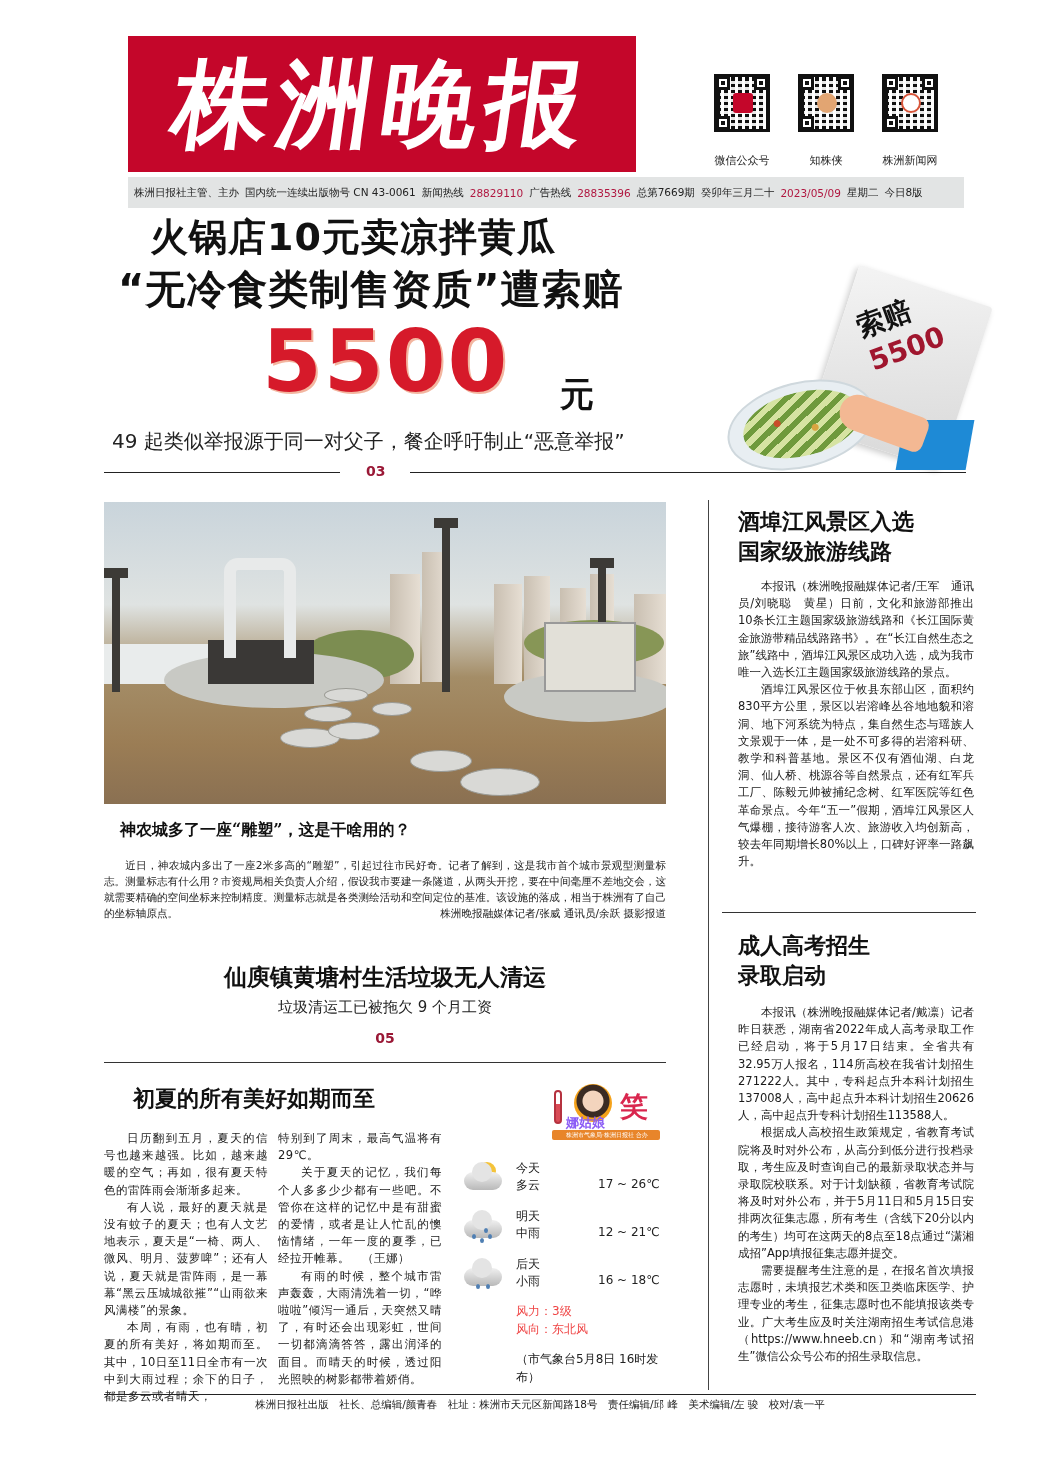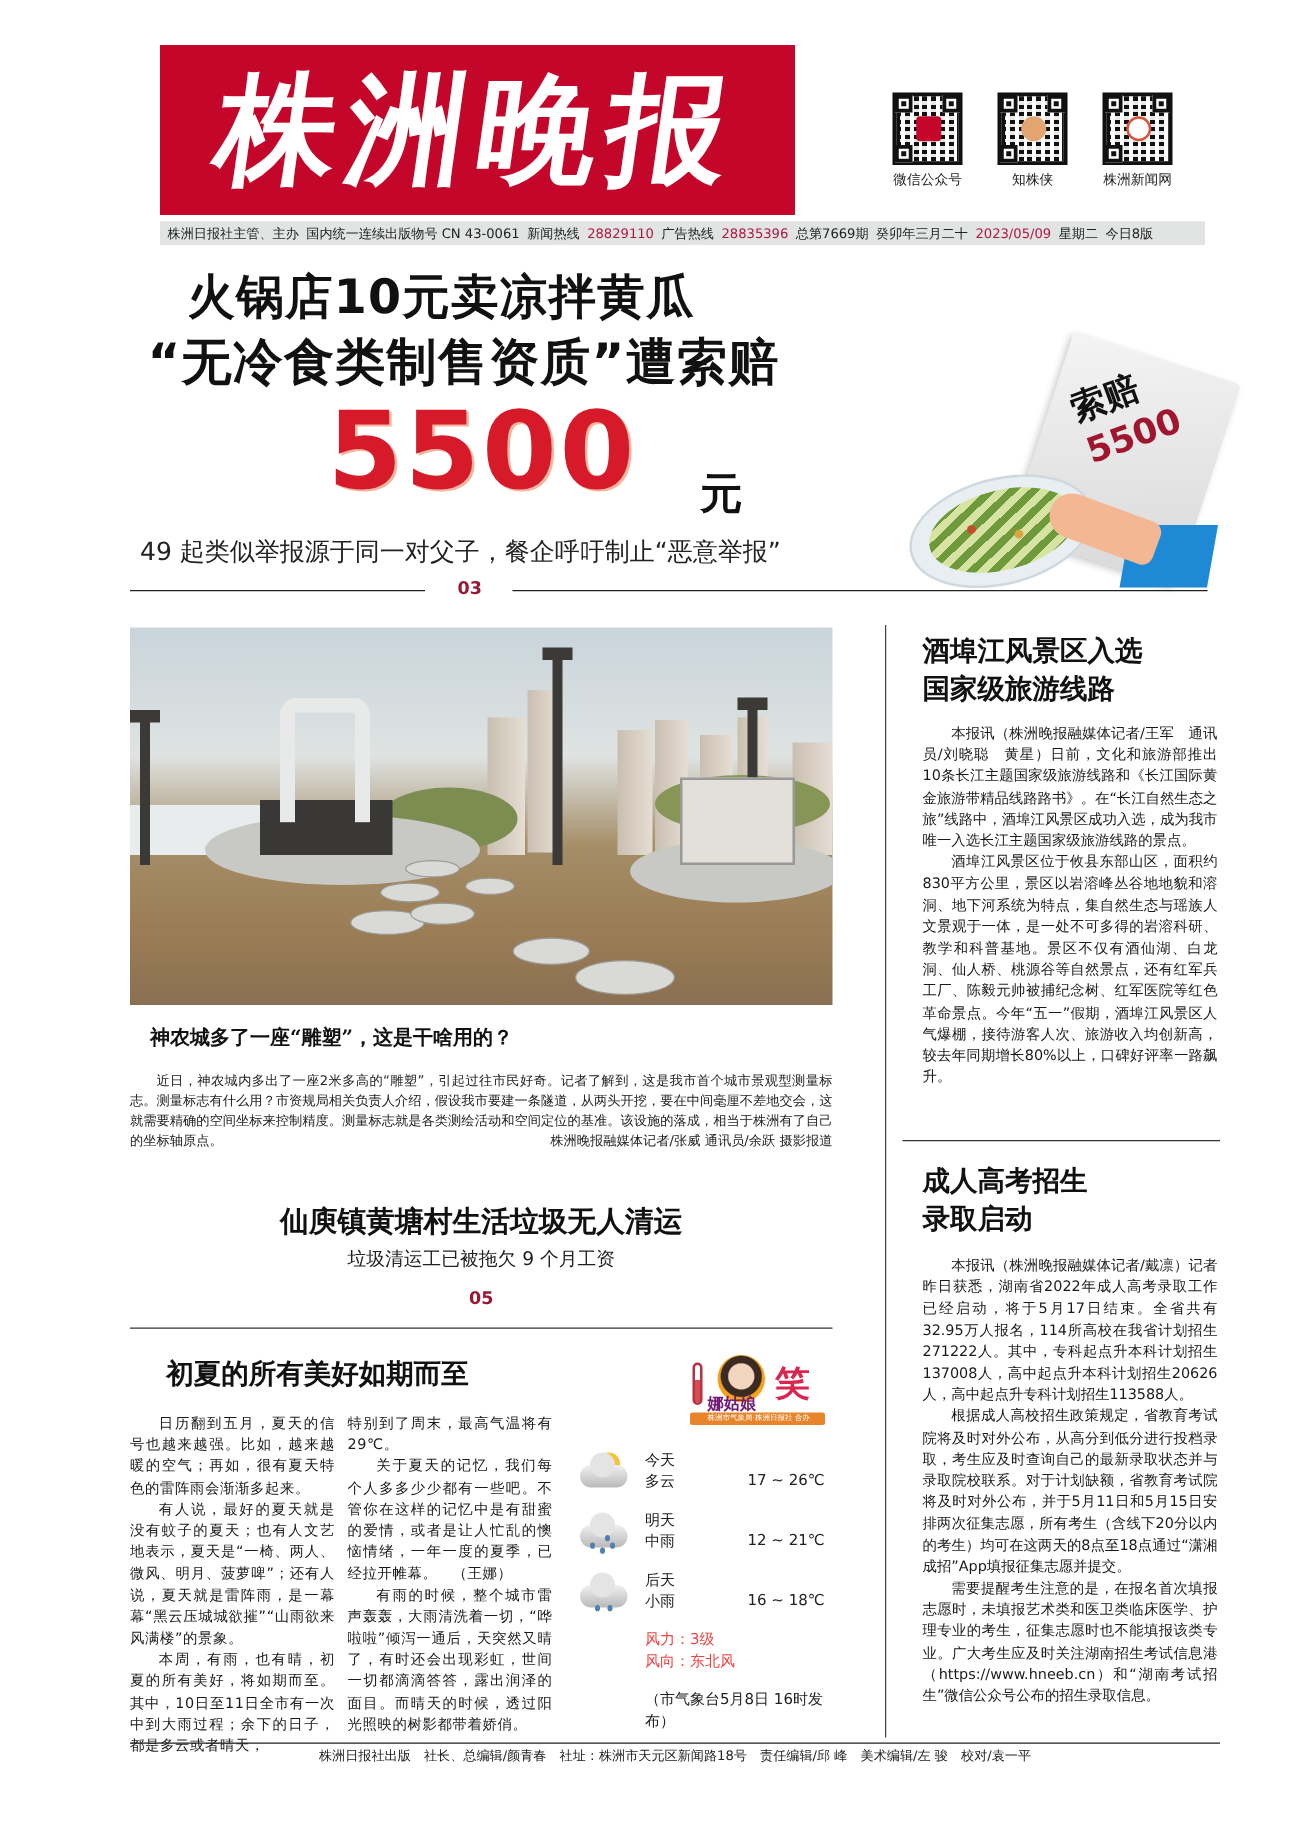--- a/index.html
+++ b/index.html
@@ -13,24 +13,24 @@
 
   .qr-group { top: 74px; display: flex; flex-direction: column; align-items: center; width: 76px; }
   .qr { width: 56px; height: 58px; background:
       repeating-linear-gradient(90deg, #111 0 4px, #fff 4px 7px),
       #fff; position: relative; border: 3px solid #111; }
   .qr::before { content: ""; position: absolute; inset: 3px; background:
       repeating-linear-gradient(0deg, rgba(255,255,255,0.9) 0 3px, transparent 3px 6px); }
   .qr .qr-logo { position: absolute; left: 16px; top: 16px; width: 20px; height: 20px; border-radius: 3px; z-index: 2; }
   .qr-corner { position: absolute; width: 14px; height: 14px; border: 3px solid #111; background: #fff; z-index: 3; }
   .qr-corner::after { content: ""; position: absolute; left: 2px; top: 2px; width: 4px; height: 4px; background: #111; }
-  .qr-label { font-size: 11px; color: #222; margin-top: 4px; white-space: nowrap; }
-
-  
-  .infobar { left: 128px; top: 177px; width: 836px; height: 19px; background: #e2e4e4; font-size: 10.5px; display: flex; align-items: center; padding-left: 6px; white-space: nowrap; gap: 6px; color: #222; }
+  .qr-label { font-size: 11px; color: #222; margin-top: 21px; white-space: nowrap; }
+
+  
+  .infobar { left: 128px; top: 177px; width: 836px; height: 31px; background: #e2e4e4; font-size: 10.5px; display: flex; align-items: center; padding-left: 6px; white-space: nowrap; gap: 6px; color: #222; }
   .infobar .red { color: #b01740; }
 
   
   .hl1 { left: 150px; top: 212px; width: 600px; font-family: "DejaVu Sans", sans-serif; font-weight: bold; font-size: 38px; letter-spacing: 1px; }
   .hl2 { left: 118px; top: 262px; width: 660px; font-family: "DejaVu Sans", sans-serif; font-weight: bold; font-size: 40px; letter-spacing: 1px; }
   .big-num { left: 262px; top: 318px; font-family: "DejaVu Sans", sans-serif; font-weight: bold; font-size: 86px; color: #d61a2a; letter-spacing: 2px; line-height: 1; text-shadow: 2px 2px 0 #f3b6a0; }
   .big-unit { left: 560px; top: 372px; font-weight: bold; font-size: 34px; }
   .sub1 { left: 112px; top: 428px; font-size: 20px; color: #222; white-space: nowrap; }
 
   .pageref-line { height: 1px; background: #222; }
@@ -67,21 +67,21 @@
   .mid-ref { left: 104px; top: 1028px; width: 562px; text-align: center; }
 
   .sep { height: 1px; background: #333; }
 
   
   .w-title { left: 104px; top: 1084px; width: 300px; text-align: center; font-family: "DejaVu Serif", serif; font-weight: bold; font-size: 22px; }
   .w-logo { left: 552px; top: 1084px; width: 112px; height: 58px; }
   .w-logo .face { position: absolute; left: 22px; top: 0; width: 38px; height: 38px; border-radius: 50%; background: radial-gradient(circle at 50% 45%, #f3d4bd 0 10px, #3a2a22 11px 16px, #f5a21a 17px); }
   .w-logo .therm { position: absolute; left: 2px; top: 6px; width: 8px; height: 34px; border-radius: 4px; border: 2px solid #b5323f; background: linear-gradient(0deg, #d94b56 60%, #fff 60%); }
   .w-logo .char { position: absolute; left: 68px; top: 4px; font-size: 28px; font-weight: bold; color: #d9264e; }
-  .w-logo .name { position: absolute; left: 14px; top: 30px; font-size: 13px; font-weight: bold; color: #701a75; }
+  .w-logo .name { position: absolute; left: 14px; top: 30px; font-size: 13px; font-weight: bold; color: #8b5cf6; }
   .w-logo .band { position: absolute; left: 0; top: 46px; width: 108px; height: 10px; background: #e8852a; border-radius: 2px; font-size: 6px; color: #fff; line-height: 10px; padding-left: 14px; white-space: nowrap; overflow: hidden; }
 
   .col-text { font-size: 11.5px; line-height: 17.2px; color: #1a1a1a; text-align: justify; }
   .col-text p { text-indent: 2em; }
   .wcol1 { left: 104px; top: 1130px; width: 164px; letter-spacing: 0.5px; }
   .wcol2 { left: 278px; top: 1130px; width: 164px; letter-spacing: 0.5px; }
 
   .forecast { left: 458px; top: 1160px; width: 220px; }
   .fc-row { position: relative; height: 48px; }
   .fc-icon { position: absolute; left: 0; top: 2px; width: 44px; height: 32px; }

